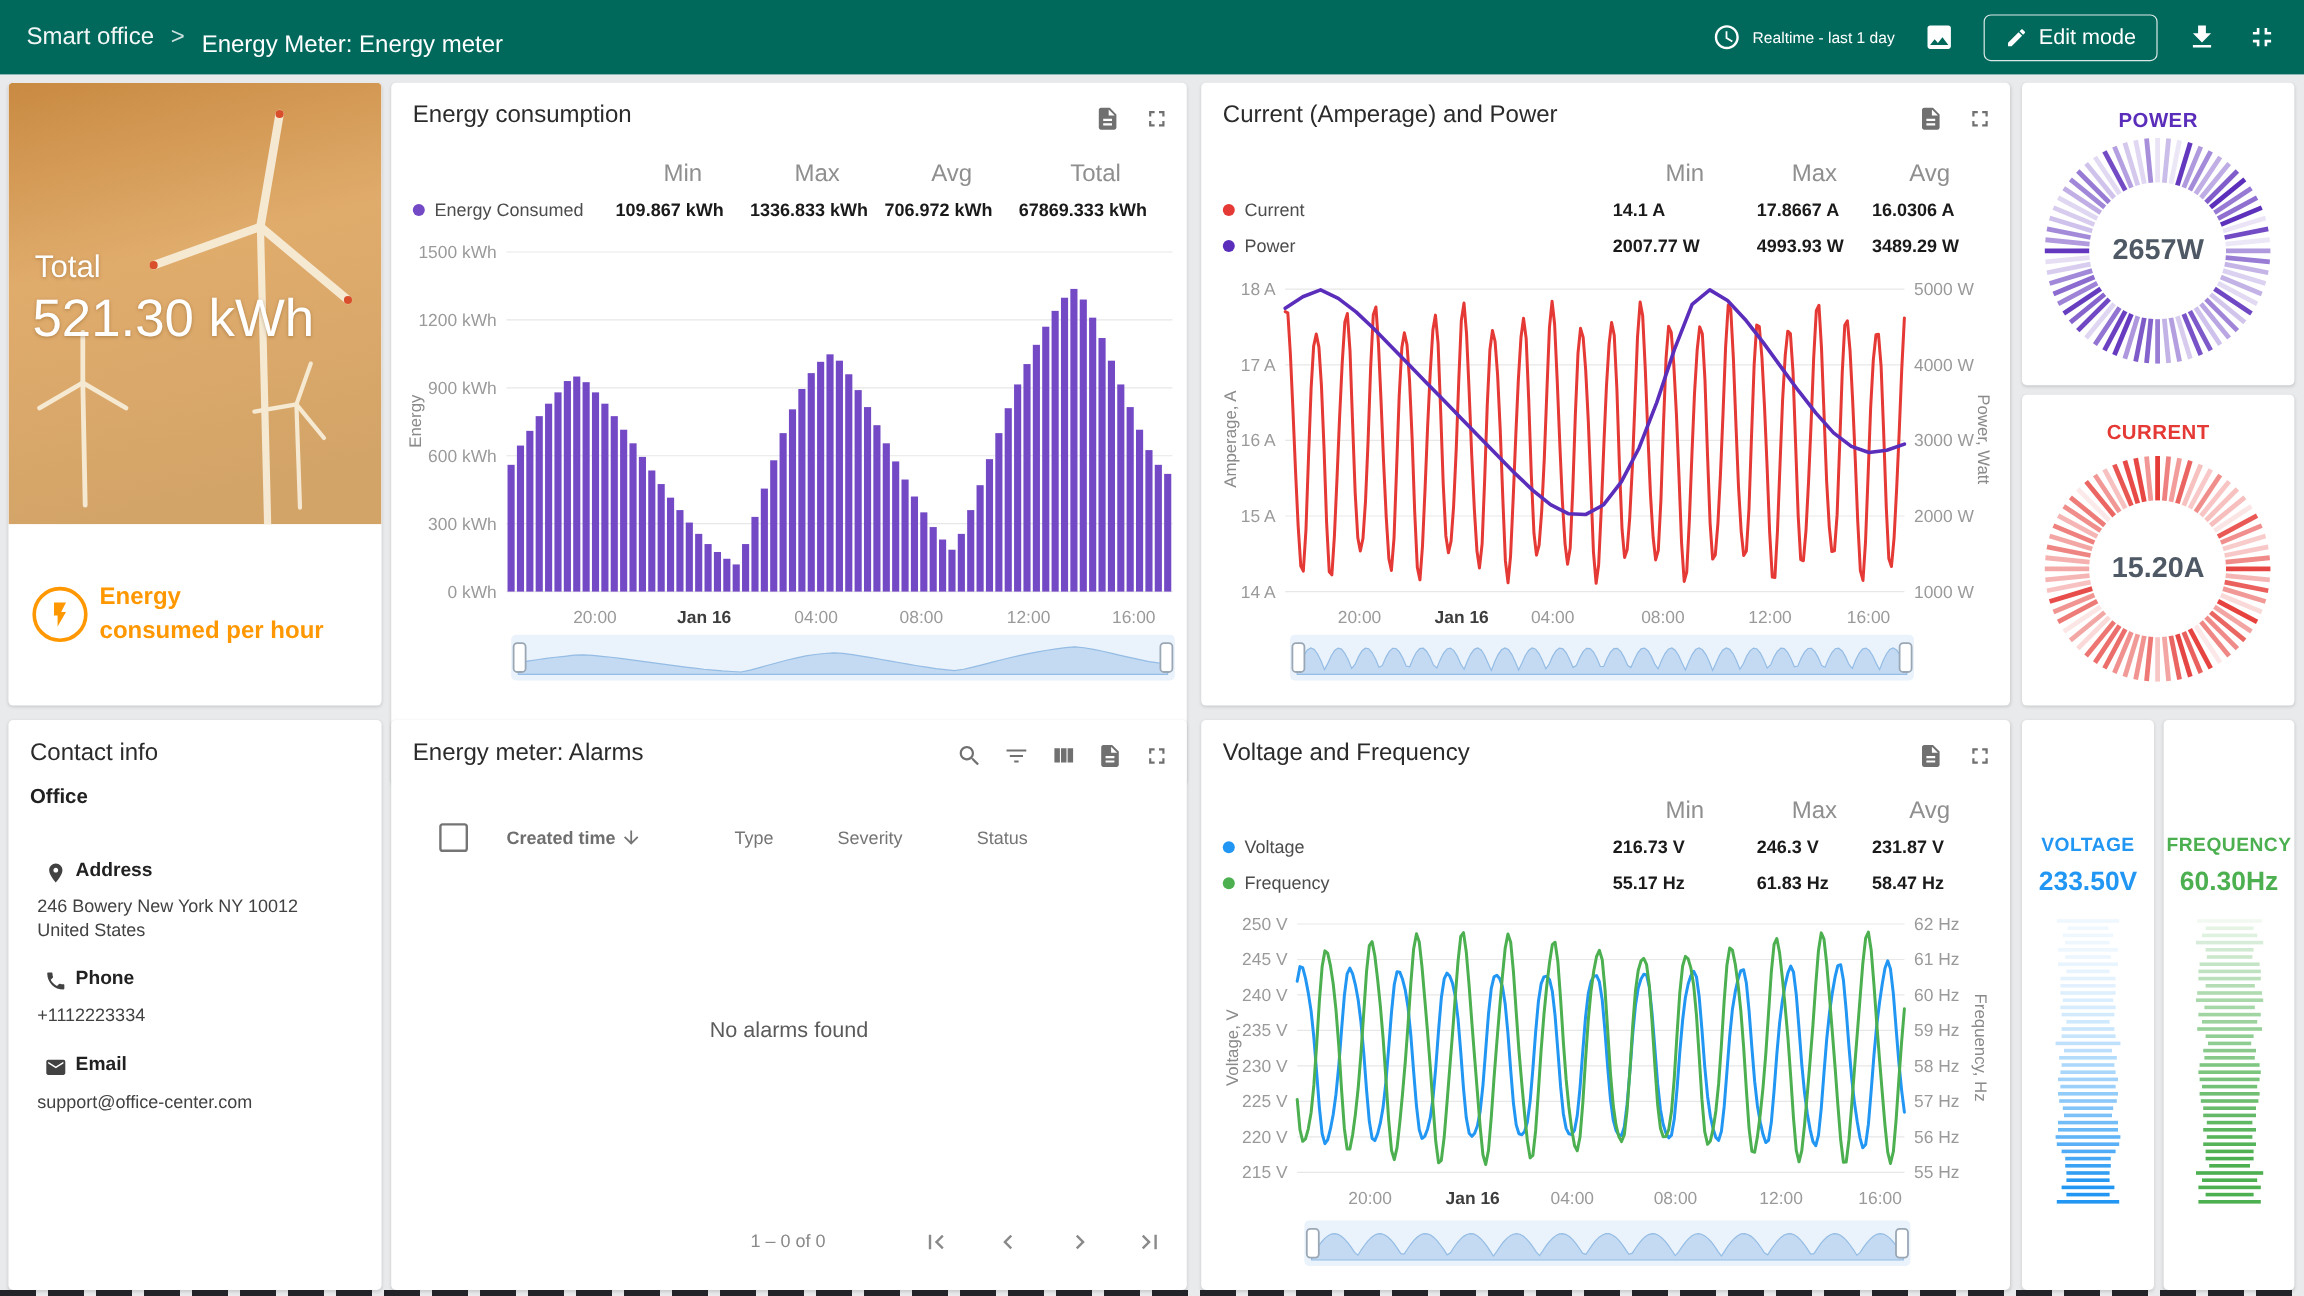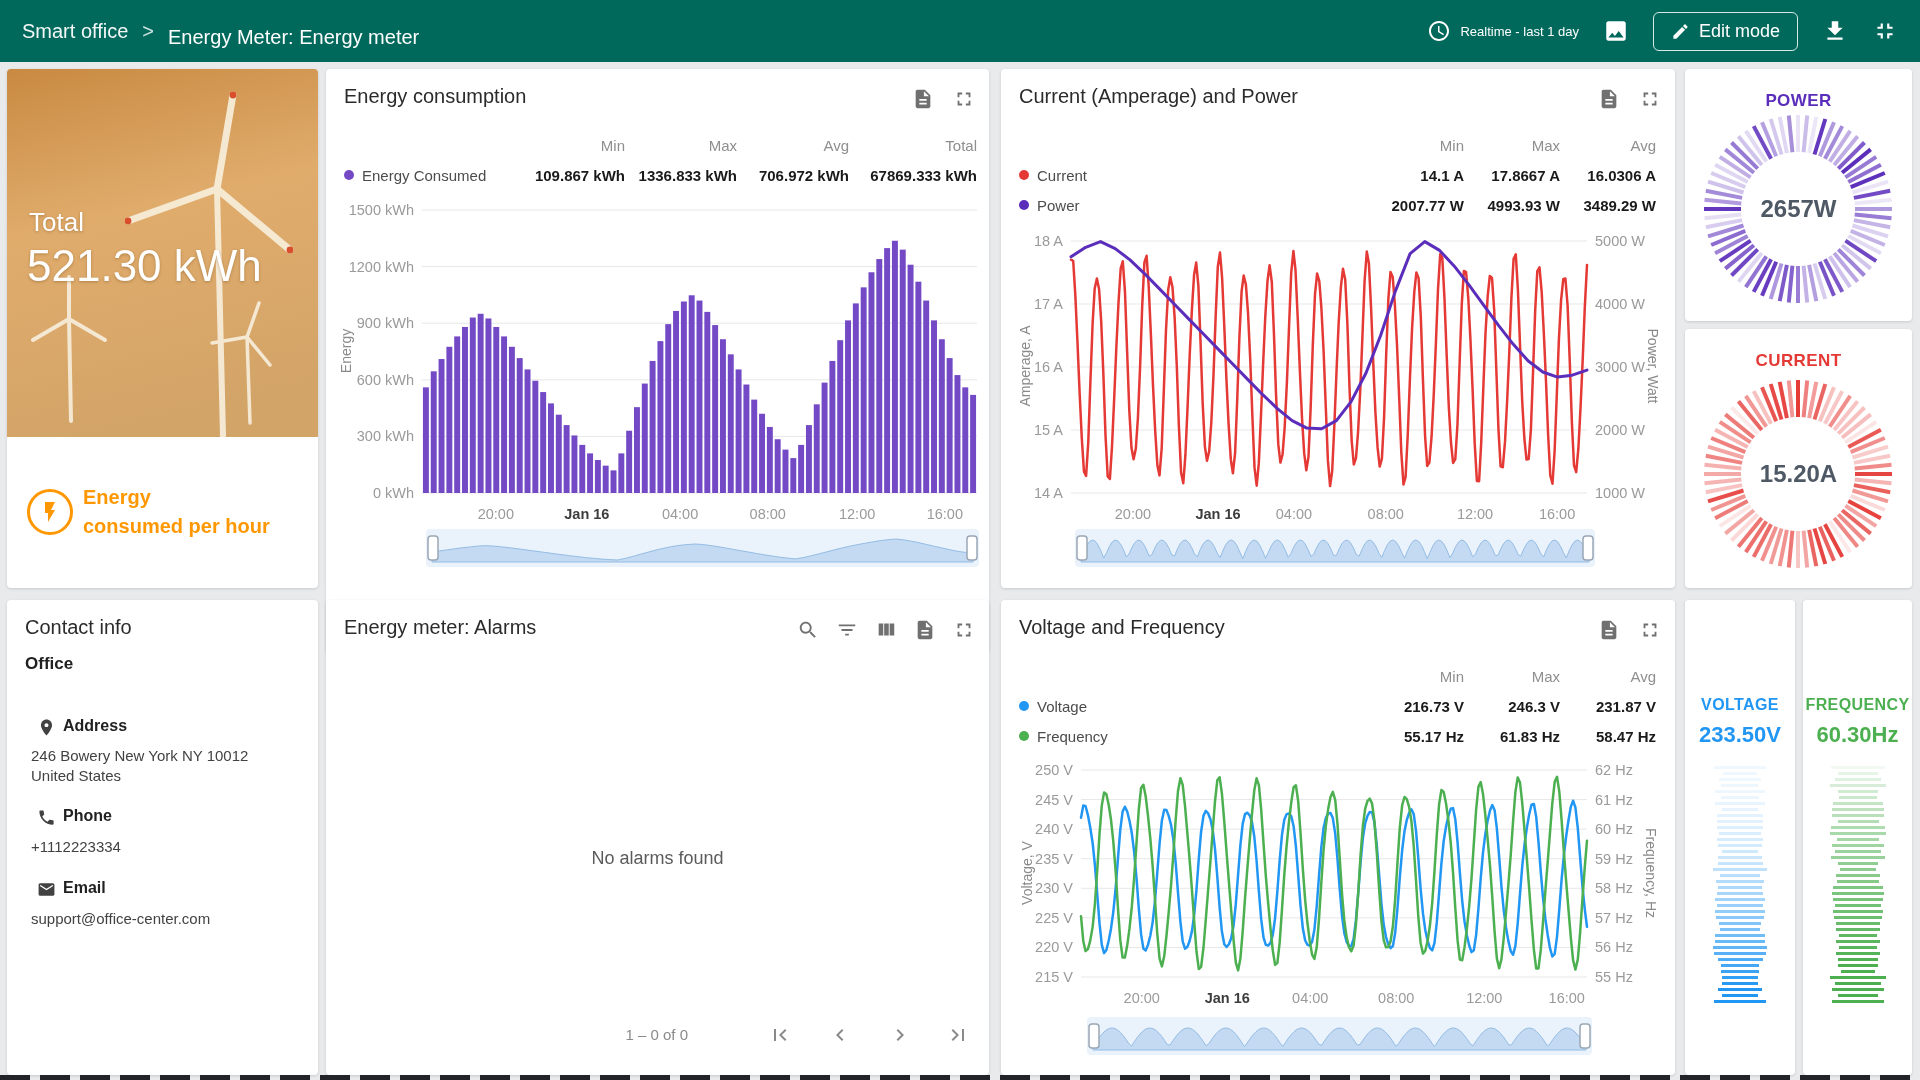--- a/index.html
+++ b/index.html
@@ -21,22 +21,22 @@
   .editbtn .mi{width:19px;height:19px;}
   
   .card{position:absolute;background:#fff;border-radius:4px;box-shadow:0 1px 3px rgba(0,0,0,.14);}
   .ctitle{position:absolute;left:18px;top:16px;font-size:20px;font-weight:500;color:#2b2b2b;white-space:nowrap;}
   .cicons{position:absolute;top:19px;right:14px;display:flex;gap:19px;color:#707070;}
   .gic{width:22px;height:22px;cursor:pointer;}
   
   .srow{position:absolute;left:18px;display:grid;align-items:center;height:24px;}
   .g5{grid-template-columns:1fr 112px 112px 112px 128px;right:12px;}
   .g4{grid-template-columns:1fr 120px 96px 96px;right:19px;}
-  .shead span{color:#8f8f8f;font-size:15px;text-align:right;}
-  .sval{font-weight:700;font-size:15px;color:#1a1a1a;text-align:right;white-space:nowrap;}
+  .shead span{color:#8f8f8f;font-size:20px;text-align:center;}
+  .sval{font-weight:700;font-size:15px;color:#1a1a1a;white-space:nowrap;}
   .leg{display:flex;align-items:center;gap:8px;font-size:15px;color:#4c4c4c;}
   .dot{width:10px;height:10px;border-radius:50%;flex:none;}
   
   .plot{position:absolute;}
   .plot text{font-family:"Liberation Sans","DejaVu Sans",sans-serif;}
   .tick{fill:#9a9a9a;font-size:14.5px;}
   .tickb{fill:#3d3d3d;font-size:14.5px;font-weight:700;}
   .mini{position:absolute;background:#eaf2fb;border-radius:4px;}
   .rotl{position:absolute;width:140px;text-align:center;font-size:14px;color:#8a8a8a;transform:rotate(-90deg);}
   .rotr{position:absolute;width:140px;text-align:center;font-size:14px;color:#8a8a8a;transform:rotate(90deg);}
@@ -525,20 +525,38 @@
       <svg class="gic" viewBox="0 0 24 24">
           <path d="M10 18h5V5h-5v13zm-6 0h5V5H4v13zM16 5v13h5V5h-5z" fill="currentColor"></path>
         </svg>
       <svg class="gic" viewBox="0 0 24 24">
           <path d="M14 2H6c-1.1 0-1.99.9-1.99 2L4 20c0 1.1.89 2 1.99 2H18c1.1 0 2-.9 2-2V8l-6-6zm2 16H8v-2h8v2zm0-4H8v-2h8v2zm-3-5V3.5L18.5 9H13z" fill="currentColor"></path>
         </svg>
       <svg class="gic" viewBox="0 0 24 24">
           <path d="M7 14H5v5h5v-2H7v-3zm-2-4h2V7h3V5H5v5zm12 7h-3v2h5v-5h-2v3zM14 5v2h3v3h2V5h-5z" fill="currentColor"></path>
         </svg>
     </div>
+    <div class="alhead">
+      <span class="cb"></span>
+      <span class="colname">
+        <span style="font-weight:700;color:#6f6f6f;">Created time</span>
+        <svg class="sorti" viewBox="0 0 24 24">
+            <path d="M20 12l-1.41-1.41L13 16.17V4h-2v12.17l-5.58-5.59L4 12l8 8 8-8z" fill="currentColor"></path>
+          </svg>
+      </span>
+      <span class="colname">
+          <span>Type</span>
+        </span>
+      <span class="colname">
+          <span>Severity</span>
+        </span>
+      <span class="colname">
+          <span>Status</span>
+        </span>
+    </div>
     <div class="noalarm">No alarms found</div>
     <div class="pager">
       <span class="pglabel">1 – 0 of 0</span>
       <svg class="pgic" style="left:430px;" viewBox="0 0 24 24">
           <path d="M18.41 16.59L13.82 12l4.59-4.59L17 6l-6 6 6 6 1.41-1.41zM6 6h2v12H6V6z" fill="currentColor"></path>
         </svg>
       <svg class="pgic" style="left:490px;" viewBox="0 0 24 24">
           <path d="M15.41 7.41L14 6l-6 6 6 6 1.41-1.41L10.83 12z" fill="currentColor"></path>
         </svg>
       <svg class="pgic" style="left:550px;" viewBox="0 0 24 24">

